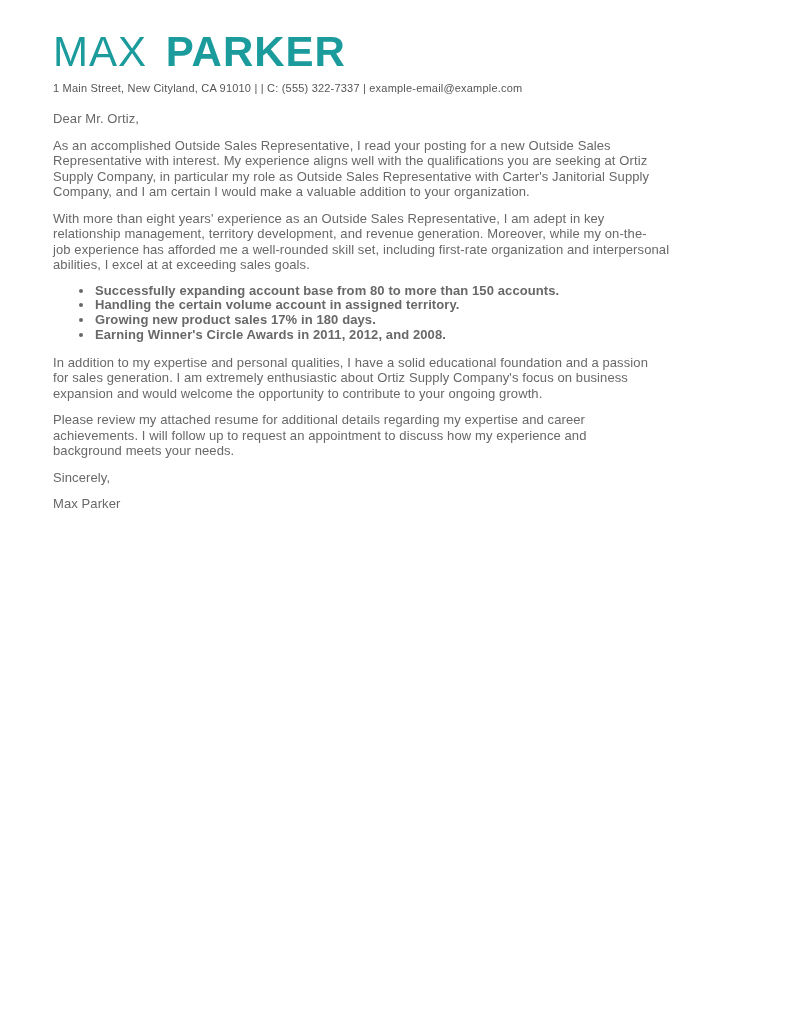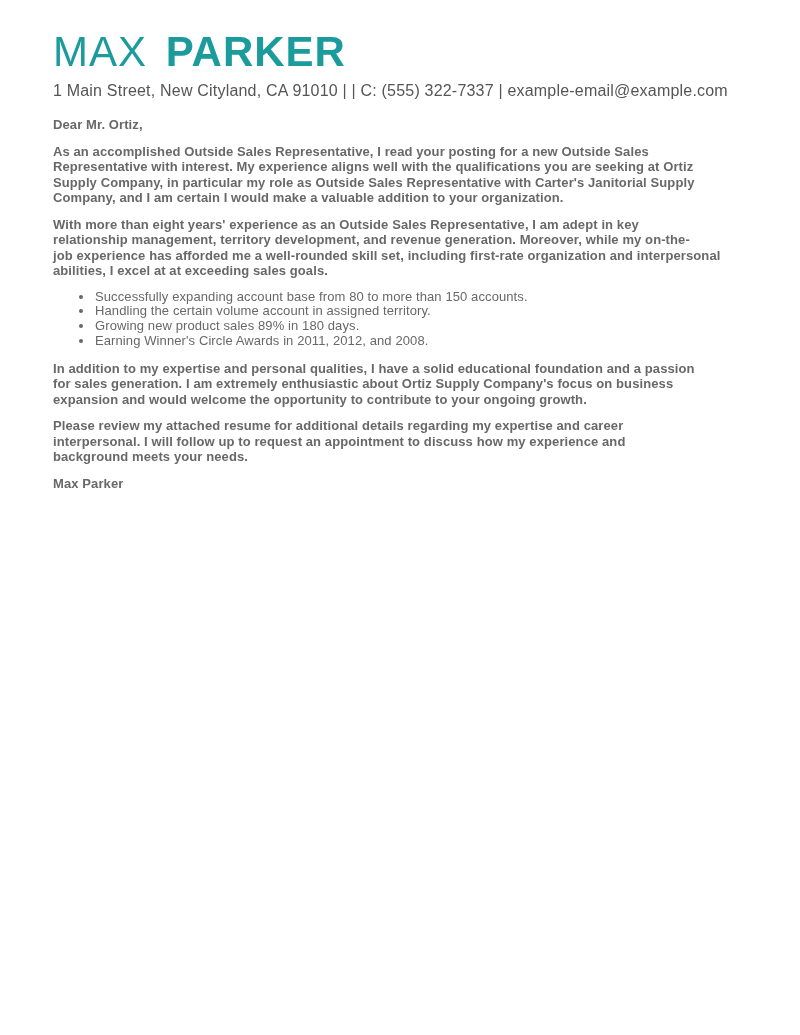--- a/index.html
+++ b/index.html
@@ -30,41 +30,41 @@
     font-size: 42px;
     line-height: 1.05;
     color: var(--accent);
     letter-spacing: 1px;
     white-space: nowrap;
   }
   .name .first { font-weight: 400; }
   .name .last  { font-weight: 700; margin-left: 6px; }
   .contact {
     margin-top: 8px;
-    font-size: 16px;
+    font-size: 11px;
     letter-spacing: 0.2px;
     color: var(--contact-text);
   }
   
   .letter {
     margin-top: 17px;
     font-size: 13px;
     line-height: 15.5px;
     color: var(--body-text);
     letter-spacing: 0.1px;
   }
   .letter p {
     margin: 0 0 11px 0;
     white-space: pre-line;
-    font-weight: bold;
   }
   .letter ul {
     margin: 0 0 12px 0;
     padding-left: 41px;
     list-style: disc;
+    font-weight: bold;
   }
   .letter li {
     margin: 0;
     padding-left: 1px;
     line-height: 14.8px;
   }
   .closing   { margin-bottom: 13px; }
   .signoff   { margin-bottom: 26px; }
   .signature { margin-bottom: 0; }
 </style>
@@ -90,30 +90,31 @@
 
     <p>With more than eight years' experience as an Outside Sales Representative, I am adept in key
 relationship management, territory development, and revenue generation. Moreover, while my on-the-
 job experience has afforded me a well-rounded skill set, including first-rate organization and interpersonal
 abilities, I excel at at exceeding sales goals.</p>
 
 
     <ul>
       <li>Successfully expanding account base from 80 to more than 150 accounts.</li>
       <li>Handling the certain volume account in assigned territory.</li>
-      <li>Growing new product sales 89% in 180 days.</li>
+      <li>Growing new product sales 17% in 180 days.</li>
       <li>Earning Winner's Circle Awards in 2011, 2012, and 2008.</li>
     </ul>
 
     <p>In addition to my expertise and personal qualities, I have a solid educational foundation and a passion
 for sales generation. I am extremely enthusiastic about Ortiz Supply Company's focus on business
 expansion and would welcome the opportunity to contribute to your ongoing growth.</p>
 
     <p>Please review my attached resume for additional details regarding my expertise and career
-interpersonal. I will follow up to request an appointment to discuss how my experience and
+achievements. I will follow up to request an appointment to discuss how my experience and
 background meets your needs.</p>
 
 
+    <p class="signoff">Sincerely,</p>
 
     <p class="signature">Max Parker</p>
   </div>
 
 </div>
 
 </body></html>

